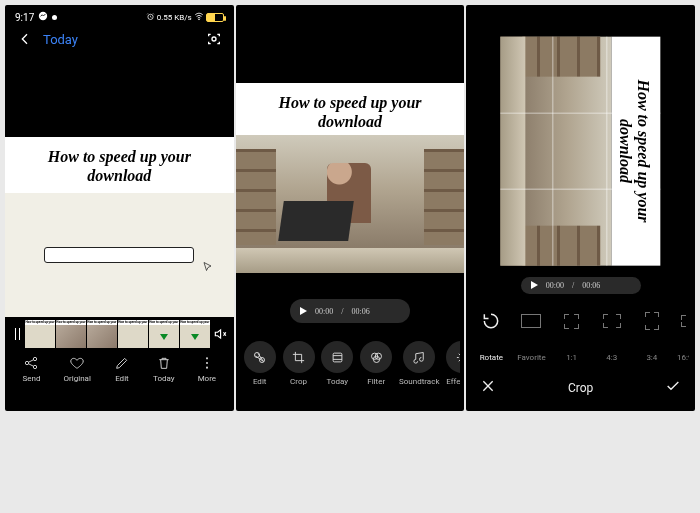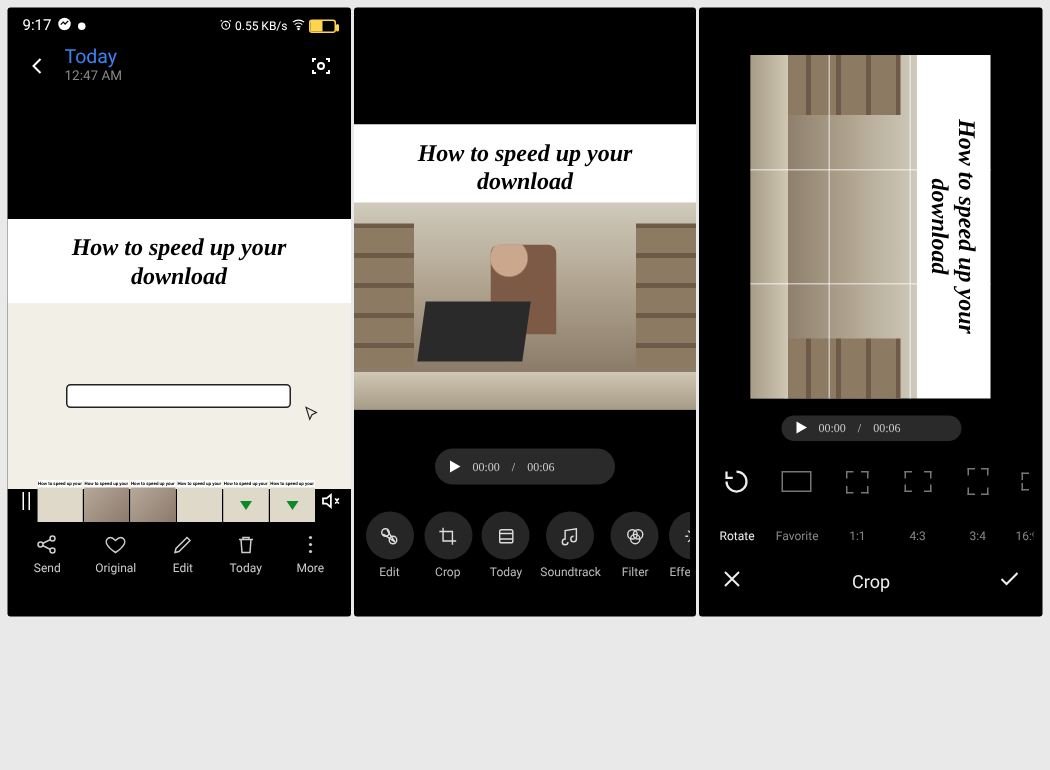--- a/index.html
+++ b/index.html
@@ -262,21 +262,20 @@
   </div>
 
   <div class="header">
     <div class="back-arrow">
       <svg viewBox="0 0 24 24" width="16" height="16" fill="none" stroke="#fff" stroke-width="2">
           <path d="M15 5l-7 7 7 7"></path>
         </svg>
     </div>
     <div class="header-title-block">
       <div class="header-title">Today</div>
-      <div class="header-sub">12:47 AM</div>
     </div>
     <div class="scan-icon">
       <svg viewBox="0 0 24 24" width="16" height="16" fill="none" stroke="#fff" stroke-width="2">
         <path d="M4 8V5h3M20 8V5h-3M4 16v3h3M20 16v3h-3"></path>
           <circle cx="12" cy="12" r="3"></circle>
       </svg>
     </div>
   </div>
 
   <div class="media1">
@@ -415,34 +414,34 @@
           <svg viewBox="0 0 24 24">
             <rect x="5" y="5" width="14" height="14" rx="2"></rect>
             <path d="M5 9h14M5 15h14"></path>
           </svg>
         </div>
       <span>Today</span>
     </div>
     <div class="tool">
       <div class="tool-circle">
           <svg viewBox="0 0 24 24">
-            <path d="M9 18a3 3 0 11-3-3V6l12-2v11a3 3 0 11-3-3"></path>
-          </svg>
-        </div>
-      <span>Soundtrack</span>
+            <circle cx="9" cy="10" r="5"></circle>
+            <circle cx="15" cy="10" r="5"></circle>
+            <circle cx="12" cy="15" r="5"></circle>
+          </svg>
+        </div>
+      <span>Filter</span>
     </div>
     <div class="tool">
       <div class="tool-circle">
           <svg viewBox="0 0 24 24">
-            <circle cx="9" cy="10" r="5"></circle>
-            <circle cx="15" cy="10" r="5"></circle>
-            <circle cx="12" cy="15" r="5"></circle>
-          </svg>
-        </div>
-      <span>Filter</span>
+            <path d="M9 18a3 3 0 11-3-3V6l12-2v11a3 3 0 11-3-3"></path>
+          </svg>
+        </div>
+      <span>Soundtrack</span>
     </div>
     <div class="tool tool-partial">
       <div class="tool-circle">
           <svg viewBox="0 0 24 24">
             <path d="M12 3v3M12 18v3M3 12h3M18 12h3M6 6l2 2M16 16l2 2M18 6l-2 2M8 16l-2 2"></path>
           </svg>
         </div>
       <span>Effects</span>
     </div>
   </div>

